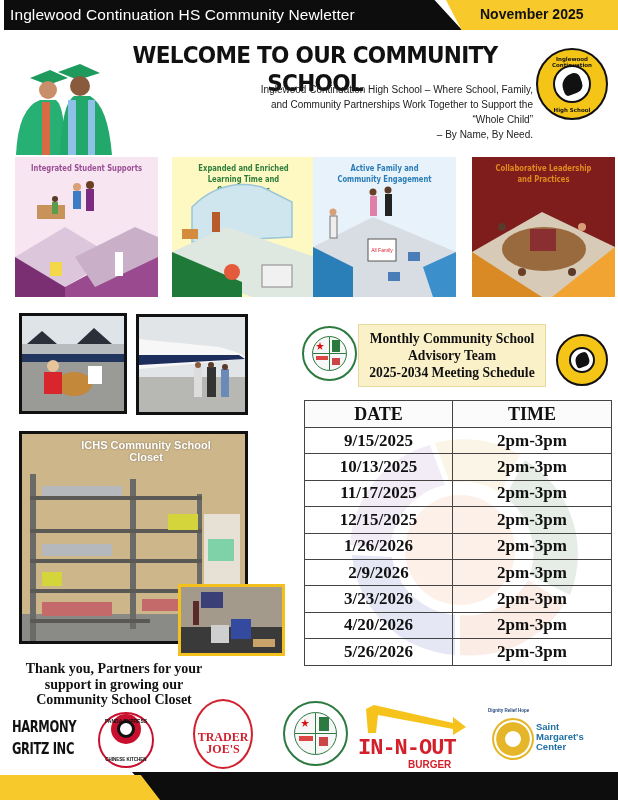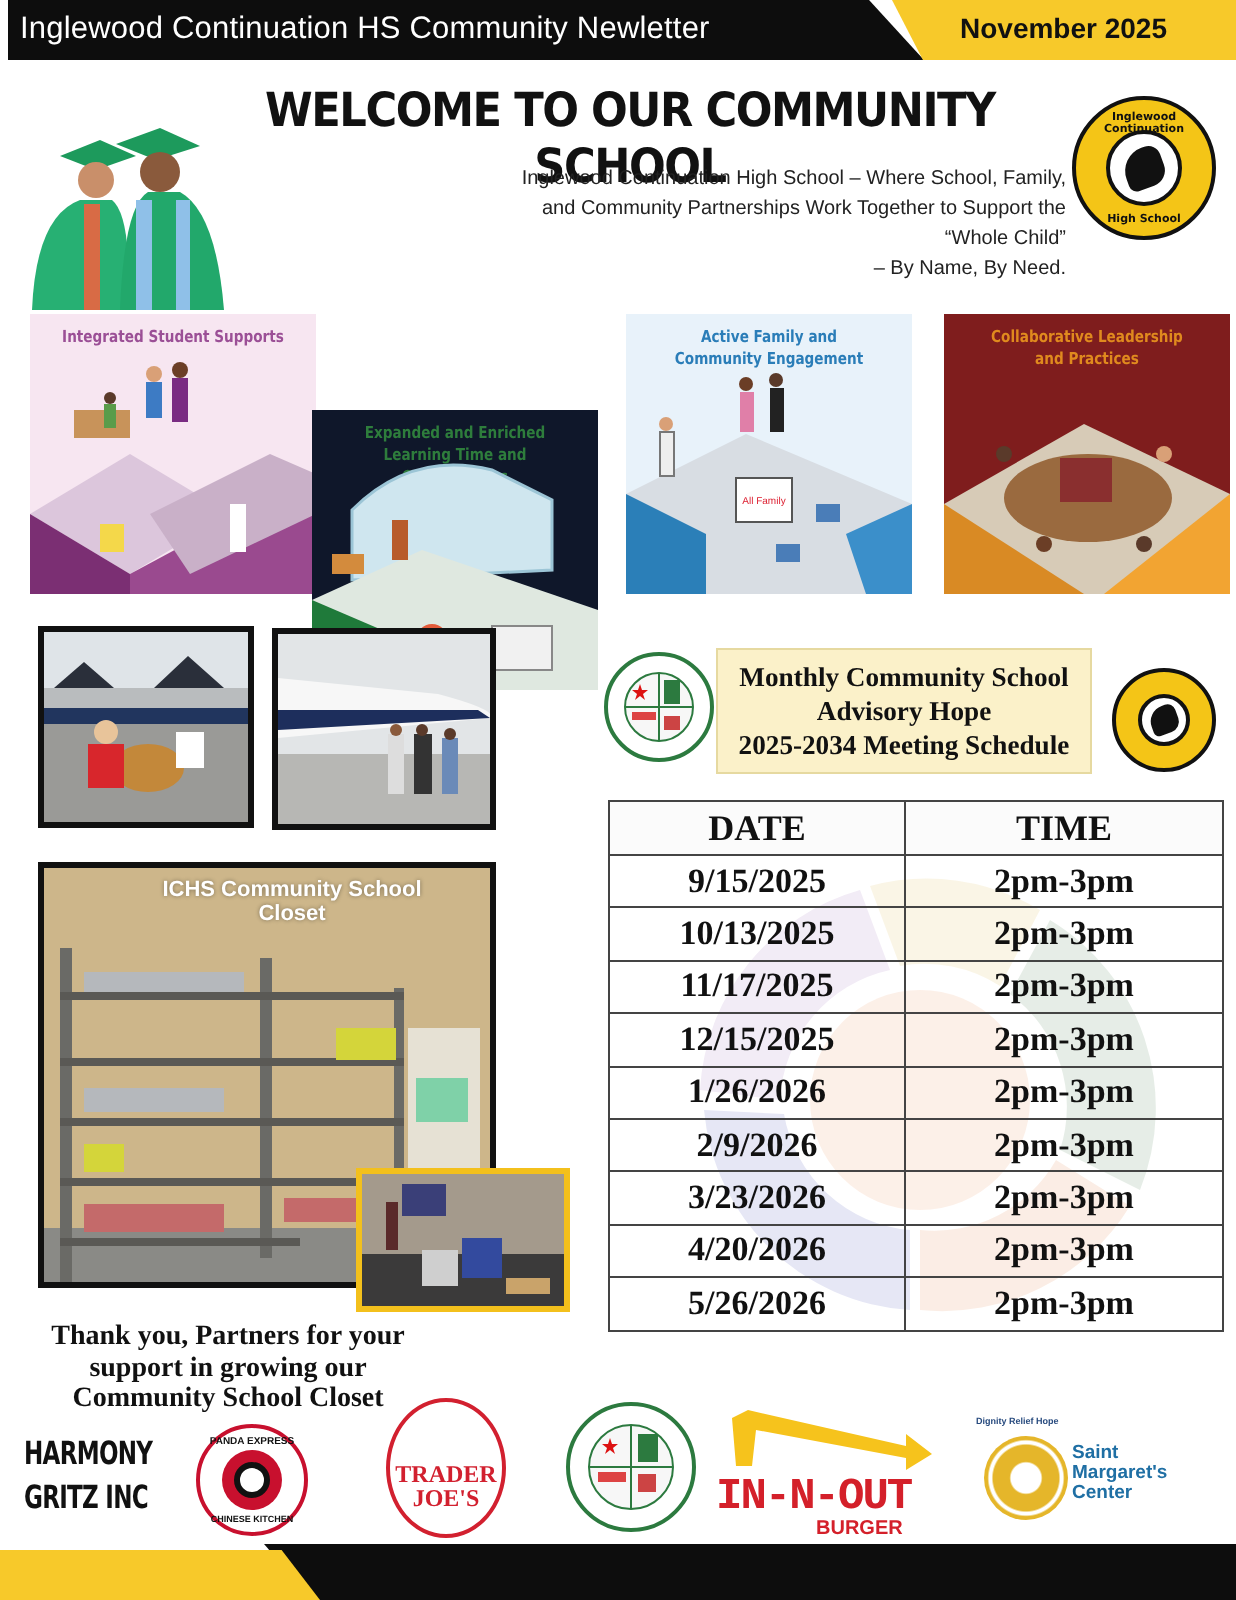--- a/index.html
+++ b/index.html
@@ -42,21 +42,21 @@
   table.sched { position: absolute; left: 304px; top: 400px; width: 308px; border-collapse: collapse; font-family: "Liberation Serif", serif; font-weight: bold; }
   table.sched th, table.sched td { border: 1.2px solid #444; text-align: center; height: 26.4px; margin-left: 24px; }
   table.sched th { font-size: 18px; background: rgba(250,250,250,0.85); height: 27px; }
   table.sched td { font-size: 17px; background: rgba(255,255,255,0.55); }
   .watermark { position: absolute; left: 310px; top: 425px; width: 300px; height: 240px; opacity: 0.38; }
 
   .thanks { position: absolute; left: 14px; top: 661px; width: 200px; text-align: center; font-family: "Liberation Serif", serif; font-weight: bold; font-size: 14px; line-height: 15.5px; }
 
   
   .harmony { position: absolute; left: 12px; top: 716px; font-family: "DejaVu Sans", sans-serif; font-weight: bold; font-size: 16px; line-height: 22px; transform: scaleX(0.72); transform-origin: left; letter-spacing: -0.5px; }
-  .logo-circle { position: absolute; border-radius: 50%; display: flex; align-items: center; justify-content: center; text-align: center; }
+  .logo-circle { position: absolute; border-radius: 50%; display: flex; justify-content: center; text-align: center; }
 
   
   .ftr-black { position: absolute; left: 132px; top: 772px; width: 486px; height: 28px; background: #0d0d0d; clip-path: polygon(0 0, 100% 0, 100% 100%, 5% 100%); }
   .ftr-yellow { position: absolute; left: 0; top: 775px; width: 160px; height: 25px; background: #f7c92a; clip-path: polygon(0 0, 88% 0, 100% 100%, 0 100%); }
 </style>
 </head>
 <body>
 
 <div class="hdr">
   <div class="hdr-black"></div>
@@ -109,21 +109,21 @@
       <rect x="71" y="32" width="8" height="22" fill="#7a2c82"></rect>
     <circle cx="62" cy="30" r="4" fill="#d9a077"></circle>
       <rect x="58" y="34" width="8" height="18" fill="#3d7bc4"></rect>
     <circle cx="40" cy="42" r="3" fill="#5a3a2a"></circle>
       <rect x="37" y="45" width="6" height="12" fill="#5a9c4a"></rect>
     <rect x="35" y="105" width="12" height="14" fill="#f4d84a"></rect>
     <rect x="100" y="95" width="8" height="24" fill="#fff"></rect>
   </svg>
 </div>
 
-<div class="panel" style="left:156px;background:#0f172a;margin-top:48px;">
+<div class="panel" style="left:172px;background:#fef9c3;">
   <div class="panel-title" style="color:#2e7d3c;">
     <div>Expanded and Enriched</div>
     <div>Learning Time and Opportunities</div>
   </div>
   <svg class="iso" width="143" height="140" viewBox="0 0 143 140">
     <path d="M20,85 L20,50 Q50,20 90,30 L120,45 L120,80 Z" fill="#cfe6ef" stroke="#9cc5d6" stroke-width="1.5"></path>
     <polygon points="0,95 55,70 143,100 143,140 80,140 0,110" fill="#dfe8e0"></polygon>
     <polygon points="0,95 0,140 70,140 70,125" fill="#1f7a3a"></polygon>
     <rect x="90" y="108" width="30" height="22" fill="#f1f1f1" stroke="#888"></rect>
     <circle cx="60" cy="115" r="8" fill="#e35b3a"></circle>
@@ -257,21 +257,21 @@
     <line x1="9" y1="25.5" x2="42" y2="25.5" stroke="#2c7a3f" stroke-width="1"></line>
     <polygon points="16,14 17,17 20,17 17.5,19 18.5,22 16,20 13.5,22 14.5,19 12,17 15,17" fill="#d11"></polygon>
     <rect x="28" y="12" width="8" height="12" fill="#2c7a3f"></rect>
     <rect x="12" y="28" width="12" height="4" fill="#d44"></rect>
     <rect x="28" y="30" width="8" height="7" fill="#c44"></rect>
   </svg>
 </div>
 
 <div class="sched-box">
   <div>Monthly Community School</div>
-  <div>Advisory Hope</div>
+  <div>Advisory Team</div>
   <div>2025-2034 Meeting Schedule</div>
 </div>
 
 <div class="seal" style="left:556px;top:334px;width:52px;height:52px;">
   <div class="inner">
       <div class="horse"></div>
     </div>
 </div>
 
 <svg class="watermark" viewBox="0 0 300 240">

